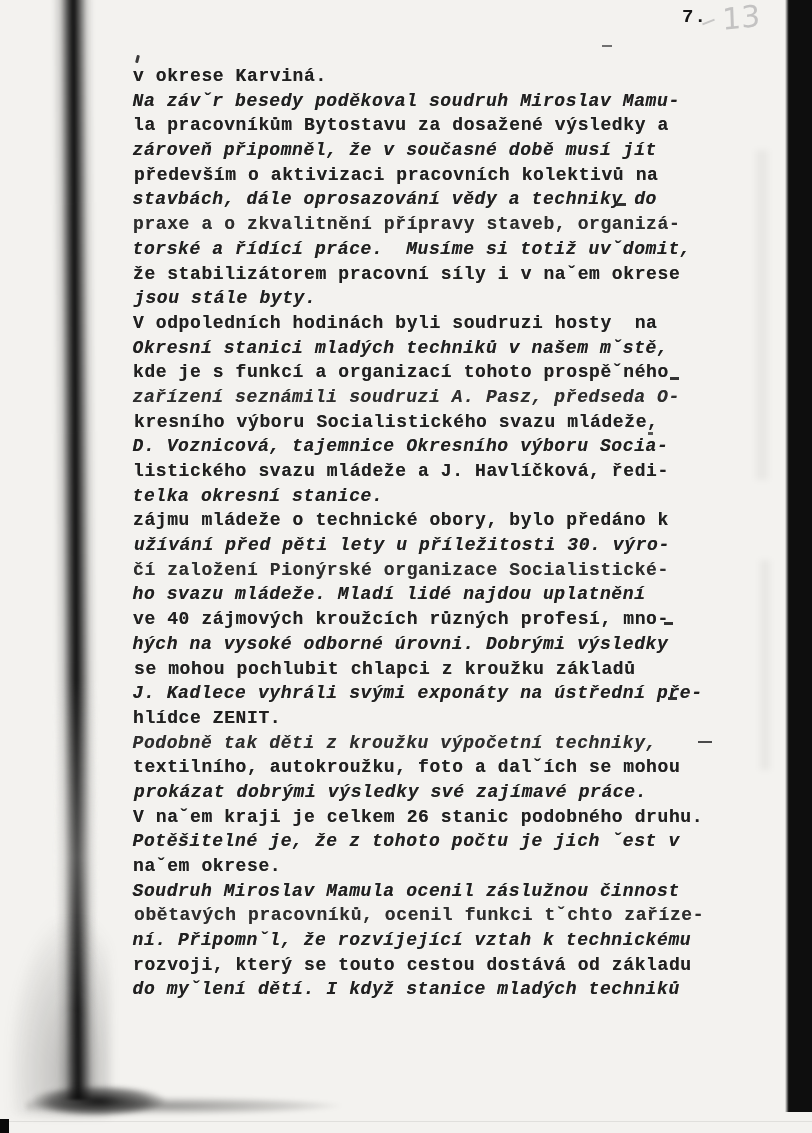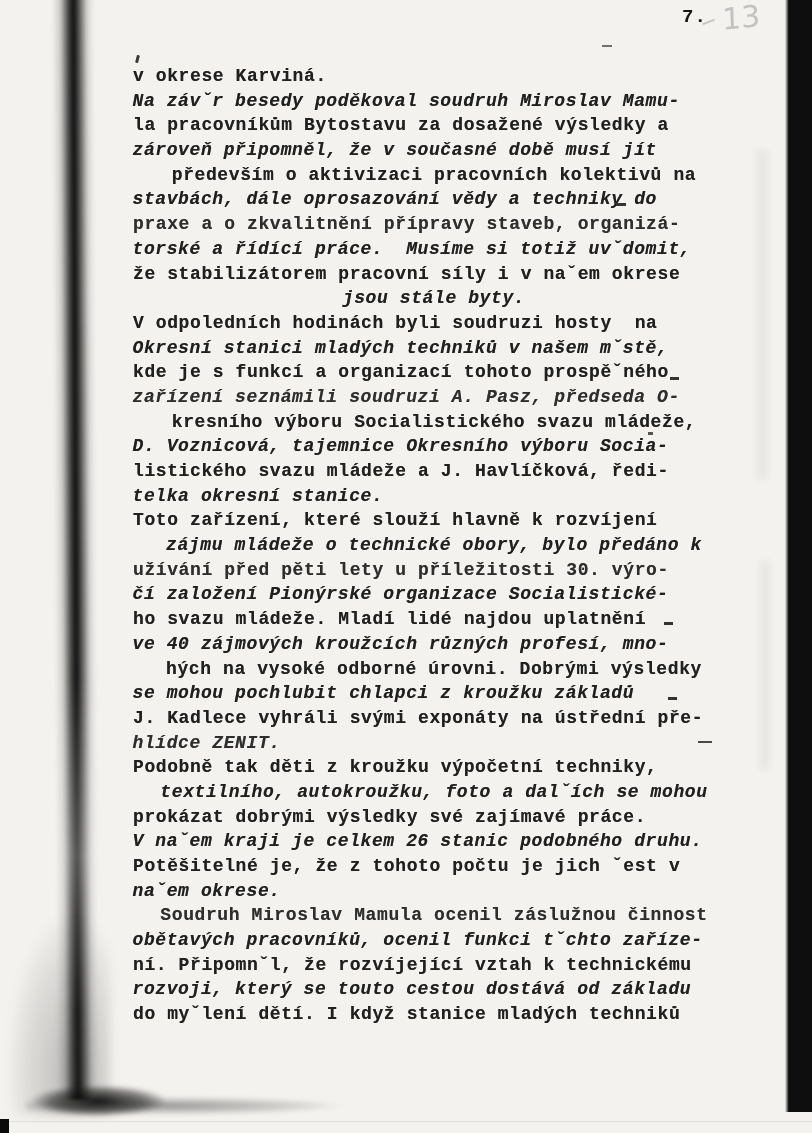--- a/index.html
+++ b/index.html
@@ -69,21 +69,21 @@
   
   .text-block{
     position:absolute;left:133px;top:64px;width:600px;
     font:bold 18px "Liberation Mono",monospace;
     letter-spacing:0.6px;
     color:var(--ink,#202020);
     text-shadow:0 0 0.6px rgba(25,25,25,0.55);
   }
   .line{height:24.7px;line-height:24.7px;white-space:pre;}
   .line:nth-child(2n){transform:translateX(-0.5px);font-style:italic;}
-  .line:nth-child(5n){transform:translateX(1px);text-align:center;}
+  .line:nth-child(5n){transform:translateX(1px);}
   .line:nth-child(7n){opacity:0.93;}
 
   
   .art{position:absolute;display:block;background:#333;}
   .a1{left:136px;top:55px;width:3px;height:8px;background:#3a3a3a;transform:rotate(14deg);border-radius:1px;}
   .a2{left:602px;top:45px;width:10px;height:2px;background:#707070;}
   .a3{left:616px;top:203px;width:10px;height:3px;}
   .a4{left:670px;top:377px;width:9px;height:3px;}
   .a5{left:664px;top:622px;width:9px;height:3px;}
   .a6{left:668px;top:697px;width:9px;height:3px;}
@@ -121,21 +121,20 @@
       <div class="line">že stabilizátorem pracovní síly i v naˇem okrese</div>
       <div class="line">jsou stále byty.</div>
       <div class="line">V odpoledních hodinách byli soudruzi hosty  na</div>
       <div class="line">Okresní stanici mladých techniků v našem mˇstě,</div>
       <div class="line">kde je s funkcí a organizací tohoto prospěˇného</div>
       <div class="line">zařízení seznámili soudruzi A. Pasz, předseda O-</div>
       <div class="line">kresního výboru Socialistického svazu mládeže,</div>
       <div class="line">D. Voznicová, tajemnice Okresního výboru Socia-</div>
       <div class="line">listického svazu mládeže a J. Havlíčková, ředi-</div>
       <div class="line">telka okresní stanice.</div>
-      <div class="line">Toto zařízení, které slouží hlavně k rozvíjení</div>
       <div class="line">zájmu mládeže o technické obory, bylo předáno k</div>
       <div class="line">užívání před pěti lety u příležitosti 30. výro-</div>
       <div class="line">čí založení Pionýrské organizace Socialistické-</div>
       <div class="line">ho svazu mládeže. Mladí lidé najdou uplatnění</div>
       <div class="line">ve 40 zájmových kroužcích různých profesí, mno-</div>
       <div class="line">hých na vysoké odborné úrovni. Dobrými výsledky</div>
       <div class="line">se mohou pochlubit chlapci z kroužku základů</div>
       <div class="line">J. Kadlece vyhráli svými exponáty na ústřední pře-</div>
       <div class="line">hlídce ZENIT.</div>
       <div class="line">Podobně tak děti z kroužku výpočetní techniky,</div>

